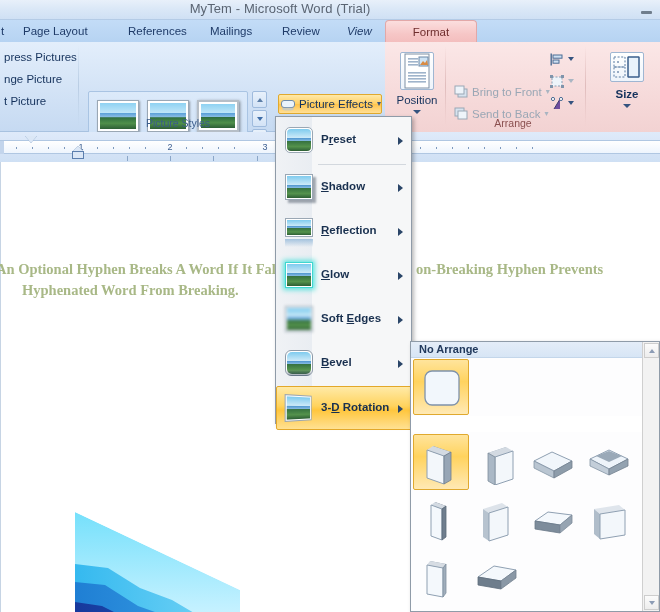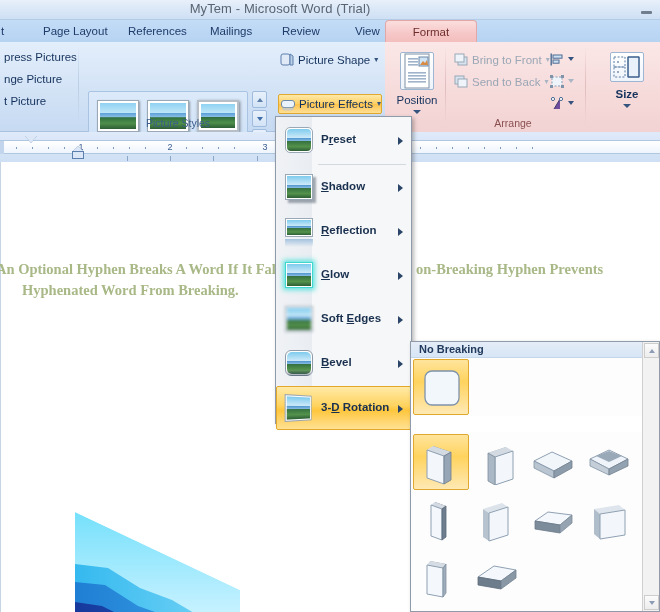--- a/index.html
+++ b/index.html
@@ -76,21 +76,21 @@
   .grp-label {
     position: absolute; font-size: 10.5px; color: #3a5c8a; text-align: center;
     bottom: 2px;
   }
 
   
   .cmd {
     position: absolute; height: 19px; font-size: 11.5px; color: #15325c;
     line-height: 19px; white-space: nowrap; padding-left: 20px;
   }
-  .cmd.dim { color: #9aa7b5; }
+  .cmd.dim { color: #9aa7b5; margin-top: 32px; }
   .cmd .ico {
     position: absolute; left: 1px; top: 2px; width: 16px; height: 15px;
   }
   .cmd .caret {
     display: inline-block; margin-left: 4px; font-size: 8px; color: #35537f;
     vertical-align: 2px;
   }
   .cmd.dim .caret { color: #a8b4c1; }
   .cmd.hl {
     background: linear-gradient(to bottom, #ffe9a8 0%, #ffd066 48%, #ffc44c 52%, #ffdf96 100%);
@@ -313,25 +313,25 @@
   <div class="titlebar">
     <div class="ofc-orb">●</div>
     <div class="title-text">MyTem - Microsoft Word (Trial)</div>
     <div class="min-btn">
         <i></i>
       </div>
   </div>
 
   <div class="tabstrip">
     <div class="tab" style="left:-6px;">t</div>
-    <div class="tab" style="left:36px;">Page Layout</div>
+    <div class="tab" style="left:16px;">Page Layout</div>
     <div class="tab" style="left:121px;">References</div>
     <div class="tab" style="left:203px;">Mailings</div>
     <div class="tab" style="left:275px;">Review</div>
-    <div class="tab" style="left:348px;">View</div>
+    <div class="tab" style="left:340px;font-style:italic;">View</div>
     <div class="tab active-ctx" style="left:385px;width:92px;">Format</div>
   </div>
 
   <div class="ribbon">
     <div class="ribbon-ctx-frame"></div>
 
     <div class="cmd" style="left:-16px;top:6px;">press Pictures</div>
     <div class="cmd" style="left:-16px;top:28px;">nge Picture</div>
     <div class="cmd" style="left:-16px;top:50px;">t Picture</div>
     <div class="grp-sep" style="left:78px;"></div>
@@ -352,28 +352,20 @@
       </div>
     <div class="gal-scroll" style="left:252px;top:68px;">
         <span class="ar down"></span>
       </div>
     <div class="gal-scroll" style="left:252px;top:87px;">
         <span class="bar"></span>
         <span class="ar down" style="top:8px;"></span>
       </div>
     <div class="grp-label" style="left:88px;width:180px;">Picture Styles</div>
 
-    <div class="cmd" style="left:278px;top:8px;">
-      <span class="ico">
-        <svg width="16" height="15" viewBox="0 0 16 15">
-            <rect x="2" y="2" width="9" height="11" rx="2" fill="#dfeaf6" stroke="#5c7fae"></rect>
-            <path d="M11 2 L14 4 L14 13 L11 13 Z" fill="#b9cfe6" stroke="#5c7fae"></path>
-          </svg>
-      </span><span>Picture Shape</span><span class="caret">▾</span>
-    </div>
     <div class="cmd hl" style="left:278px;top:52px;">
       <span class="ico">
         <svg width="16" height="15" viewBox="0 0 16 15">
             <rect x="1.5" y="3.5" width="13" height="7" rx="2.5" fill="#eaf3fb" stroke="#6f8aa8"></rect>
             <ellipse cx="8" cy="12" rx="6" ry="1.6" fill="#b9c7d6" opacity=".7"></ellipse>
           </svg>
       </span><span>Picture Effects</span><span class="caret">▾</span>
     </div>
 
     <div class="bigbtn" style="left:390px;top:6px;">
@@ -627,21 +619,21 @@
             <div class="scene"></div>
           </div>
       </span>
       <span class="mi-label"><span>3-</span><u>D</u><span> Rotation</span></span>
       <span class="mi-arrow"></span>
     </div>
   </div>
 
   <div class="gal-panel">
 
-    <div class="gal-head" style="top:0;">No Breaking</div>
+    <div class="gal-head" style="top:0;">No Arrange</div>
     <div class="gal-body" style="top:16px;height:58px;">
       <div class="gal-cell sel" style="left:2px;top:1px;">
         <svg width="46" height="46" viewBox="0 0 46 46">
           <rect x="6" y="6" width="34" height="34" rx="7" fill="#f2f7fc" stroke="#7f93ab" stroke-width="1.3"></rect>
         </svg>
       </div>
     </div>
 
     <div class="gal-body" style="top:90px;height:179px;">
 

